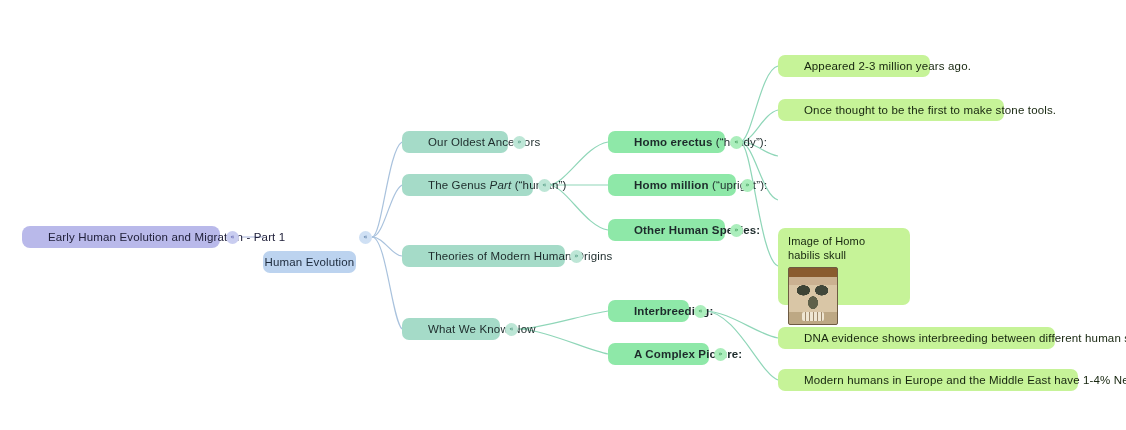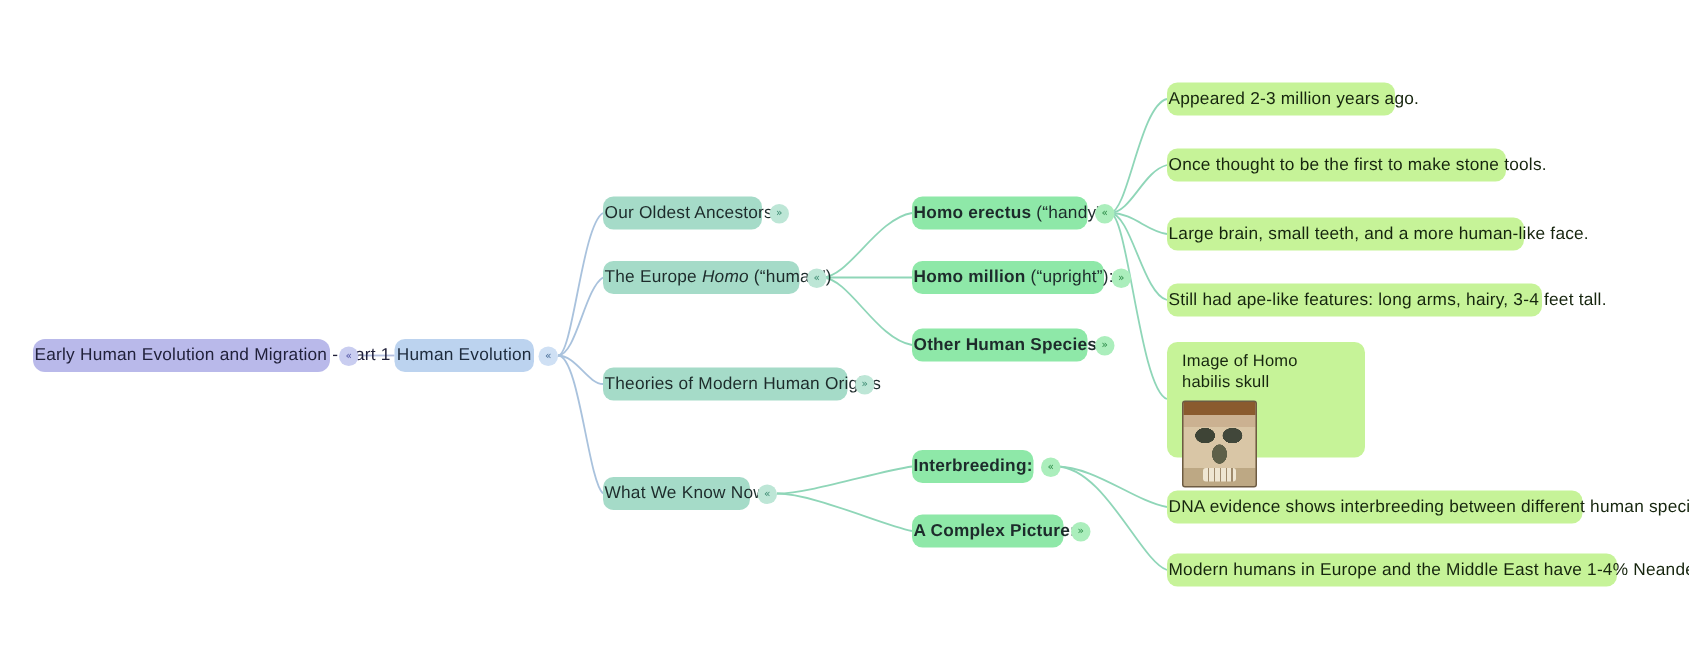--- a/index.html
+++ b/index.html
@@ -12,33 +12,33 @@
   }
   #canvas{position:absolute;left:0;top:0;width:1126px;height:430px;}
   svg.links{position:absolute;left:0;top:0;width:1126px;height:430px;pointer-events:none;}
 
   .node{
     position:absolute;
     box-sizing:border-box;
     border-radius:7px;
     display:flex;
     align-items:center;
-    padding:0 1px;
+    padding:0 26px;
     font-size:11.5px;
     color:#1d2b2b;
     letter-spacing:.15px;
     line-height:1.25;
     white-space:nowrap;
   }
   .node.root{
     background:#b9b9ea;
     color:#21213b;
     border-radius:8px;
   }
-  .node.lvl1{ background:#bcd3ef; color:#1c2a3c; }
+  .node.lvl1{ background:#bcd3ef; color:#1c2a3c;margin-top:25px; }
   .node.lvl2{ background:#a5dbc8; }
   .node.lvl3{ background:#8ee8a8; font-weight:bold; }
   .node.lvl3 .reg{font-weight:normal;}
   .node.leaf{ background:#c6f398; color:#16250e; }
   .node.imgnode{
     display:block;
     padding:7px 10px;
     white-space:normal;
   }
   .imgnode .cap{font-size:11px;color:#16250e;display:block;margin-bottom:4px;}
@@ -127,21 +127,21 @@
 
   <div class="node lvl2" style="left:402px;top:131px;width:106px;height:22px;">
     <span>Our Oldest Ancestors</span>
   </div>
   <div class="toggle teal" style="left:513px;top:136px;">
     <span>»</span>
   </div>
 
   <div class="node lvl2" style="left:402px;top:174px;width:131px;height:22px;">
     <span>
-      <span>The Europe </span><em>Homo</em><span> (“human”)</span>
+      <span>The Genus </span><em>Part</em><span> (“human”)</span>
     </span>
   </div>
   <div class="toggle teal" style="left:538px;top:179px;">
     <span>«</span>
   </div>
 
   <div class="node lvl2" style="left:402px;top:245px;width:163px;height:22px;">
     <span>Theories of Modern Human Origins</span>
   </div>
   <div class="toggle teal" style="left:570px;top:250px;">
@@ -174,26 +174,20 @@
   </div>
   <div class="toggle green" style="left:730px;top:224px;">
     <span>»</span>
   </div>
 
   <div class="node leaf" style="left:778px;top:55px;width:152px;height:22px;">
     <span>Appeared 2-3 million years ago.</span>
   </div>
   <div class="node leaf" style="left:778px;top:99px;width:226px;height:22px;text-align:right;">
     <span>Once thought to be the first to make stone tools.</span>
-  </div>
-  <div class="node leaf" style="left:778px;top:145px;width:238px;height:22px;">
-    <span>Large brain, small teeth, and a more human-like face.</span>
-  </div>
-  <div class="node leaf" style="left:778px;top:189px;width:250px;height:22px;">
-    <span>Still had ape-like features: long arms, hairy, 3-4 feet tall.</span>
   </div>
 
   <div class="node leaf imgnode" style="left:778px;top:228px;width:132px;height:77px;">
     <span class="cap">Image of Homo habilis skull</span>
     <span class="skull"></span>
   </div>
 
   <div class="node lvl3" style="left:608px;top:300px;width:81px;height:22px;">
     <span>Interbreeding:</span>
   </div>

